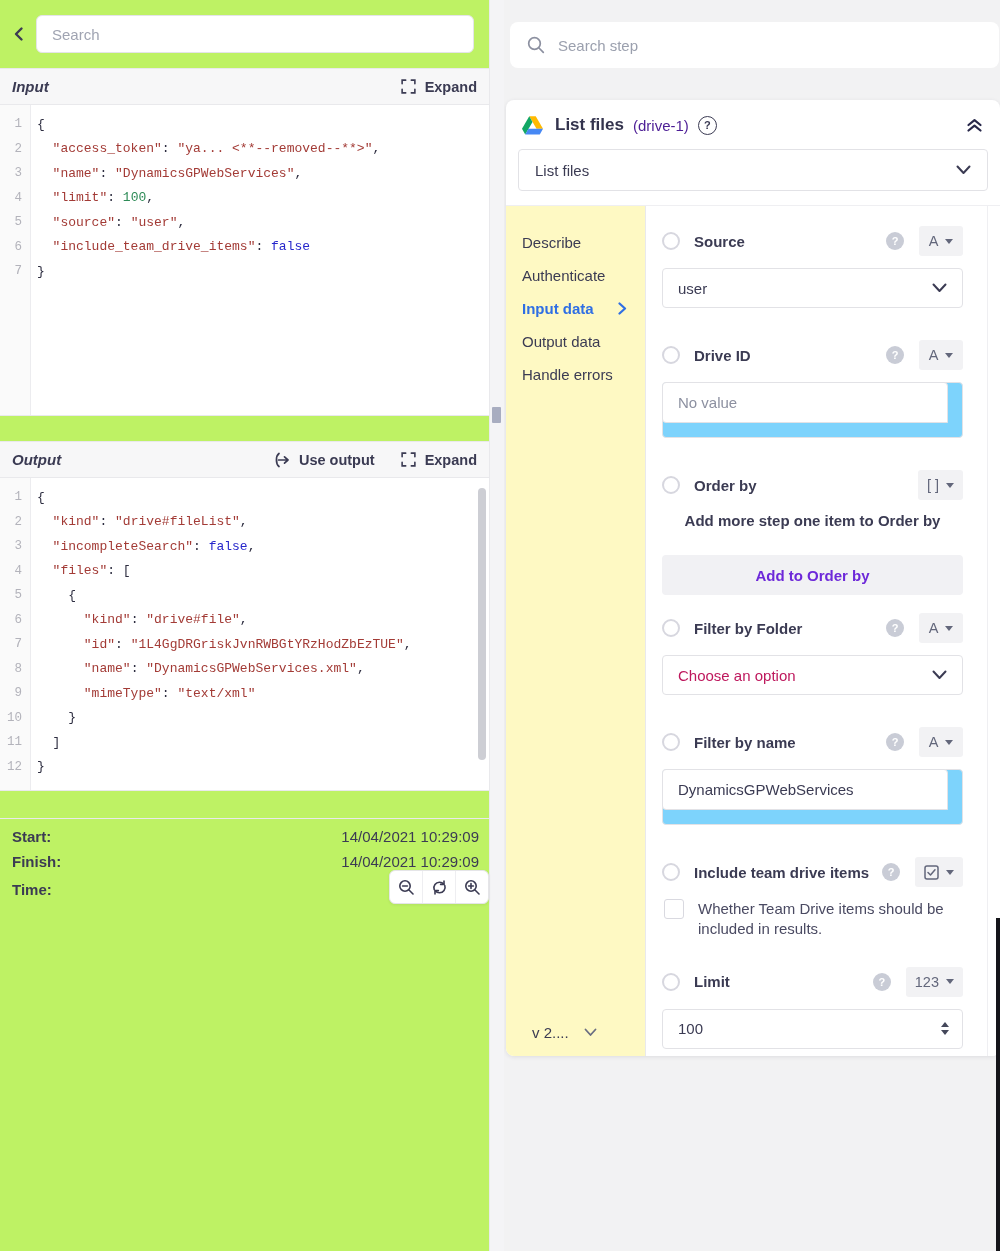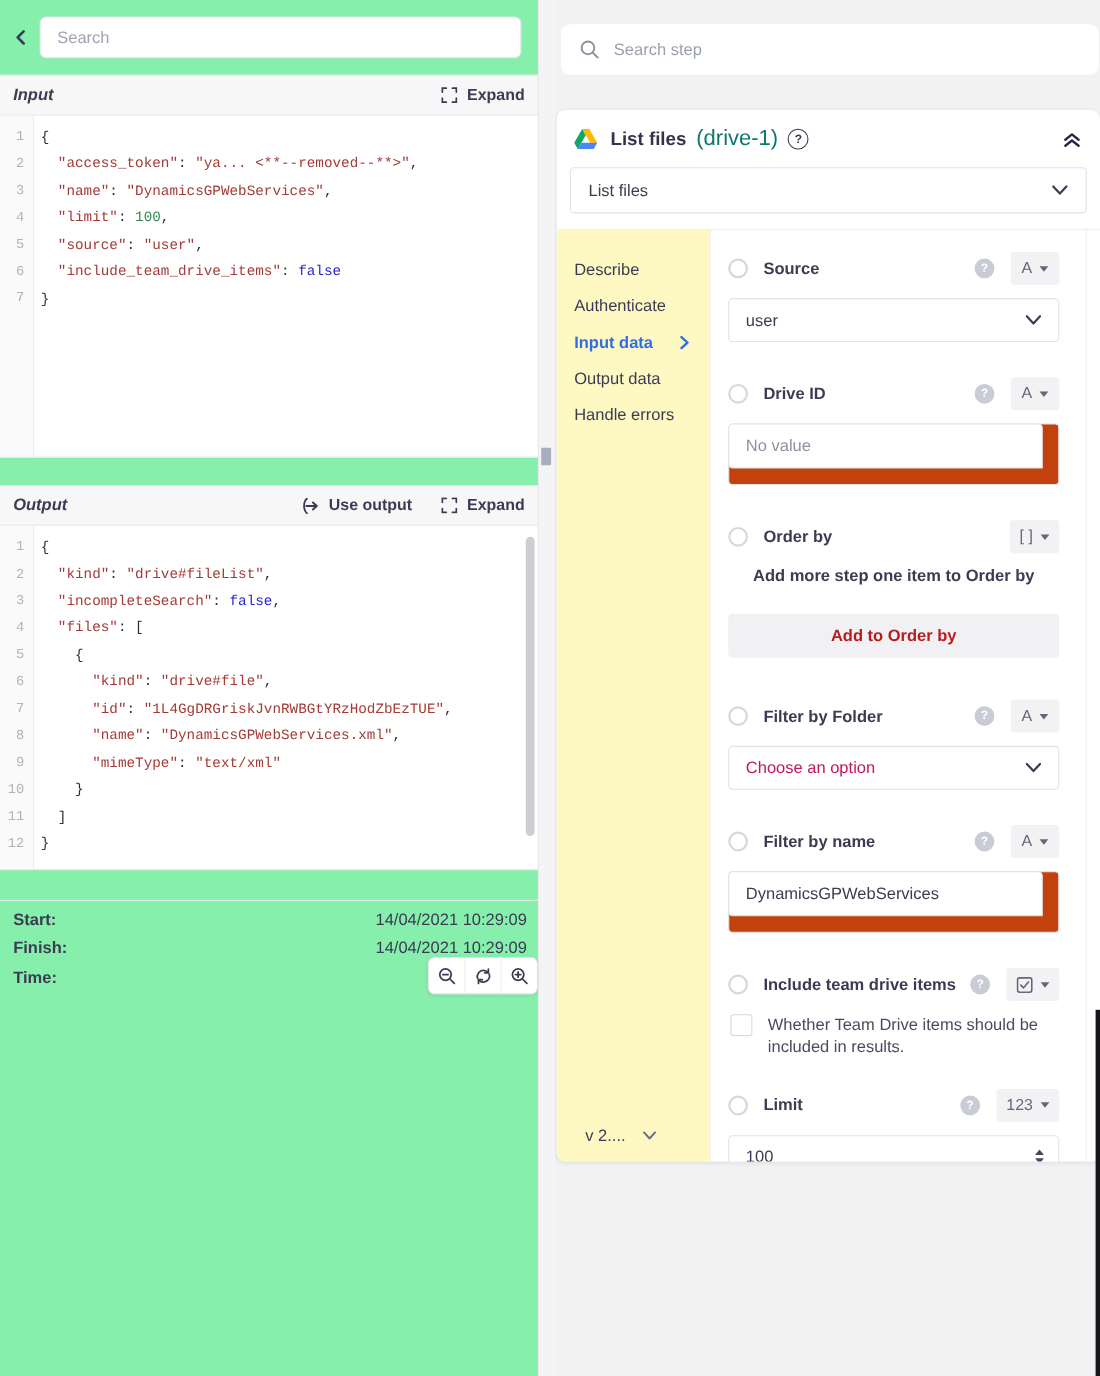--- a/index.html
+++ b/index.html
@@ -1,21 +1,21 @@
 <!DOCTYPE html>
 <html><head>
 <meta charset="utf-8">
 <style>
   * { margin:0; padding:0; box-sizing:border-box; }
   html,body { width:1000px; height:1251px; }
   body { font-family:"Liberation Sans", sans-serif; background:#fff; color:#3b3b53; overflow:hidden; }
   .page { position:relative; width:1000px; height:1251px; display:flex; }
 
   
-  .left-pane { width:490px; flex:none; background:#86efac; border-right:1px solid #e9e9ec; position:relative; }
+  .left-pane { width:490px; flex:none; background:#bef264; border-right:1px solid #e9e9ec; position:relative; }
   .left-topbar { height:68px; display:flex; align-items:center; }
   .back-btn { width:34px; height:34px; display:flex; align-items:center; justify-content:center; cursor:pointer; margin-left:2px; }
   .search-input { width:438px; height:38px; border:1px solid #e4e4e8; border-radius:6px; padding:0 15px; font-size:15px; color:#3b3b53; outline:none; font-family:"Liberation Sans",sans-serif; }
   .search-input::placeholder { color:#a0a4b2; }
 
   .panel-head { height:37px; background:#f7f7f8; border-top:1px solid #e9e9ec; border-bottom:1px solid #e9e9ec; display:flex; align-items:center; padding:0 12px; }
   .panel-title { font-size:15px; font-weight:700; color:#3b3b53;font-style:italic; }
   .panel-actions { margin-left:auto; display:flex; align-items:center; gap:26px; }
   .panel-action { display:flex; gap:9px; font-size:14.5px; font-weight:600; color:#3b3b53; cursor:pointer; }
 
@@ -44,21 +44,21 @@
 
   
   .right-pane { flex:1; background:#f2f2f3; position:relative; overflow:hidden; }
   .step-search { margin:22px 0 0 6px; width:calc(100% - 7px); height:46px; background:#fff; border-radius:8px; display:flex; align-items:center; padding:0 17px; gap:13px; }
   .step-search input { border:none; outline:none; flex:1; font-size:15px; color:#3b3b53; font-family:"Liberation Sans",sans-serif; }
   .step-search input::placeholder { color:#9ba0ae; }
 
   .card { margin:32px 0 0 2px; width:calc(100% - 2px); height:956px; background:#fff; border-radius:8px; box-shadow:0 1px 4px rgba(40,40,60,.10); display:flex; flex-direction:column; overflow:hidden; }
   .card-head { padding:15px 16px 12px; display:flex; align-items:center; gap:9px; }
   .card-title { font-size:17px; font-weight:700; color:#33334d; }
-  .card-stepid { font-size:20px; color:#0f766e; }
+  .card-stepid { font-size:15px; color:#4c1d95; }
   .help-outline { width:19px; height:19px; border:1.6px solid #3b3b53; border-radius:50%; display:flex; align-items:center; justify-content:center; font-size:11px; font-weight:700; color:#3b3b53; cursor:pointer; }
   .collapse-btn { margin-left:auto; cursor:pointer; display:flex; }
   .op-select { margin:2px 12px 14px; height:42px; border:1px solid #e2e2e6; border-radius:4px; display:flex; align-items:center; justify-content:space-between; padding:0 16px; font-size:15px; color:#3b3b53; cursor:pointer; background:#fff; }
 
   .card-body { flex:1; display:flex; border-top:1px solid #efeff2; min-height:0; }
   .nav-col { width:140px; flex:none; background:#fef9c3; border-right:1px solid #e9e9ec; padding-top:20px; position:relative; }
   .nav-item { height:33px; display:flex; align-items:center; padding:0 18px 0 16px; font-size:15px; color:#3b3b53; cursor:pointer; }
   .nav-item.active { color:#2f6fe4; font-weight:700; }
   .nav-item .nav-arrow { margin-left:auto; display:none; }
   .nav-item.active .nav-arrow { display:flex; }
@@ -70,30 +70,30 @@
   .field { margin-bottom:32px; }
   .field-head { display:flex; align-items:center; margin-bottom:12px; }
   .radio { width:18px; height:18px; border:2px solid #d7d7df; border-radius:50%; flex:none; margin-right:14px; cursor:pointer; background:#fff; }
   .field-label { font-size:15px; font-weight:700; color:#3b3b53; flex:1; }
   .help-filled { width:18px; height:18px; background:#c9ccd6; border-radius:50%; color:#fff; font-size:11px; font-weight:700; display:flex; align-items:center; justify-content:center; flex:none; margin-right:15px; cursor:pointer; }
   .type-badge { height:30px; min-width:44px; padding:0 9px; background:#f2f2f4; border-radius:3px; display:flex; align-items:center; justify-content:center; gap:7px; font-size:14.5px; color:#63677b; cursor:pointer; flex:none; }
   .caret-down { width:0; height:0; border-left:4.5px solid transparent; border-right:4.5px solid transparent; border-top:5px solid #63677b; }
 
   .select-ctrl { height:40px; border:1px solid #e2e2e6; border-radius:4px; background:#fff; display:flex; align-items:center; justify-content:space-between; padding:0 15px; font-size:15px; color:#3b3b53; cursor:pointer; }
   .select-ctrl .ph { color:#be185d; }
-  .text-outer { position:relative; height:56px; border:1px solid #e2e2e6; border-radius:4px; background:#c2410c; cursor:text; }
+  .text-outer { position:relative; height:56px; border:1px solid #e2e2e6; border-radius:4px; background:#7dd3fc; cursor:text; }
   .text-inner { position:absolute; top:-1px; left:-1px; right:14px; height:41px; border:1px solid #e2e2e6; border-radius:4px 4px 0 4px; background:#fff; display:flex; align-items:center; padding:0 15px; font-size:15px; color:#3b3b53; }
   .text-inner .ph { color:#8c90a0; }
   .number-ctrl { height:40px; border:1px solid #e2e2e6; border-radius:4px; background:#fff; display:flex; align-items:center; justify-content:space-between; padding:0 13px 0 15px; font-size:15px; color:#3b3b53; }
   .stepper { display:flex; flex-direction:column; gap:3px; cursor:pointer; }
   .step-up { width:0; height:0; border-left:4.5px solid transparent; border-right:4.5px solid transparent; border-bottom:5px solid #44475a; }
   .step-dn { width:0; height:0; border-left:4.5px solid transparent; border-right:4.5px solid transparent; border-top:5px solid #44475a; }
 
   .list-hint { text-align:center; font-size:15px; font-weight:600; color:#3b3b53; margin:12px 0 26px; }
-  .btn-gray { height:40px; background:#f1f1f4; border:none; border-radius:4px; font-size:15px; font-weight:600; color:#b91c1c; cursor:pointer; font-family:"Liberation Sans",sans-serif; }
+  .btn-gray { height:40px; background:#f1f1f4; border:none; border-radius:4px; font-size:15px; font-weight:600; color:#6d28d9; cursor:pointer; font-family:"Liberation Sans",sans-serif; }
   .btn-full { width:100%; display:block; }
   .checkbox-row { display:flex; align-items:flex-start; gap:14px; margin:2px 0 0 2px; }
   .checkbox { width:20px; height:20px; border:1px solid #d9d9e0; border-radius:3px; background:#fff; flex:none; cursor:pointer; }
   .checkbox-desc { font-size:15px; color:#4a4a62; line-height:1.33; max-width:280px; }
 
   .black-strip { position:absolute; right:0; top:918px; width:4px; height:333px; background:#15151a; z-index:50; }
   svg { display:block; }
 </style>
 </head>
 <body>
@@ -385,21 +385,21 @@
                     <span>A</span>
                     <i class="caret-down"></i>
                   </span>
                 </div>
                 <div class="text-outer">
                   <div class="text-inner">
                     <span class="ph">No value</span>
                   </div>
                 </div>
               </div>
-              <div class="field" style="margin-bottom: 38px;">
+              <div class="field" style="margin-bottom: 18px;">
                 <div class="field-head">
                   <span class="radio"></span>
                   <span class="field-label">Order by</span>
                   <span class="type-badge">
                     <span>[ ]</span>
                     <i class="caret-down"></i>
                   </span>
                 </div>
                 <div class="list-hint">Add more step one item to Order by</div>
                 <button class="btn-gray btn-full">Add to Order by</button>

